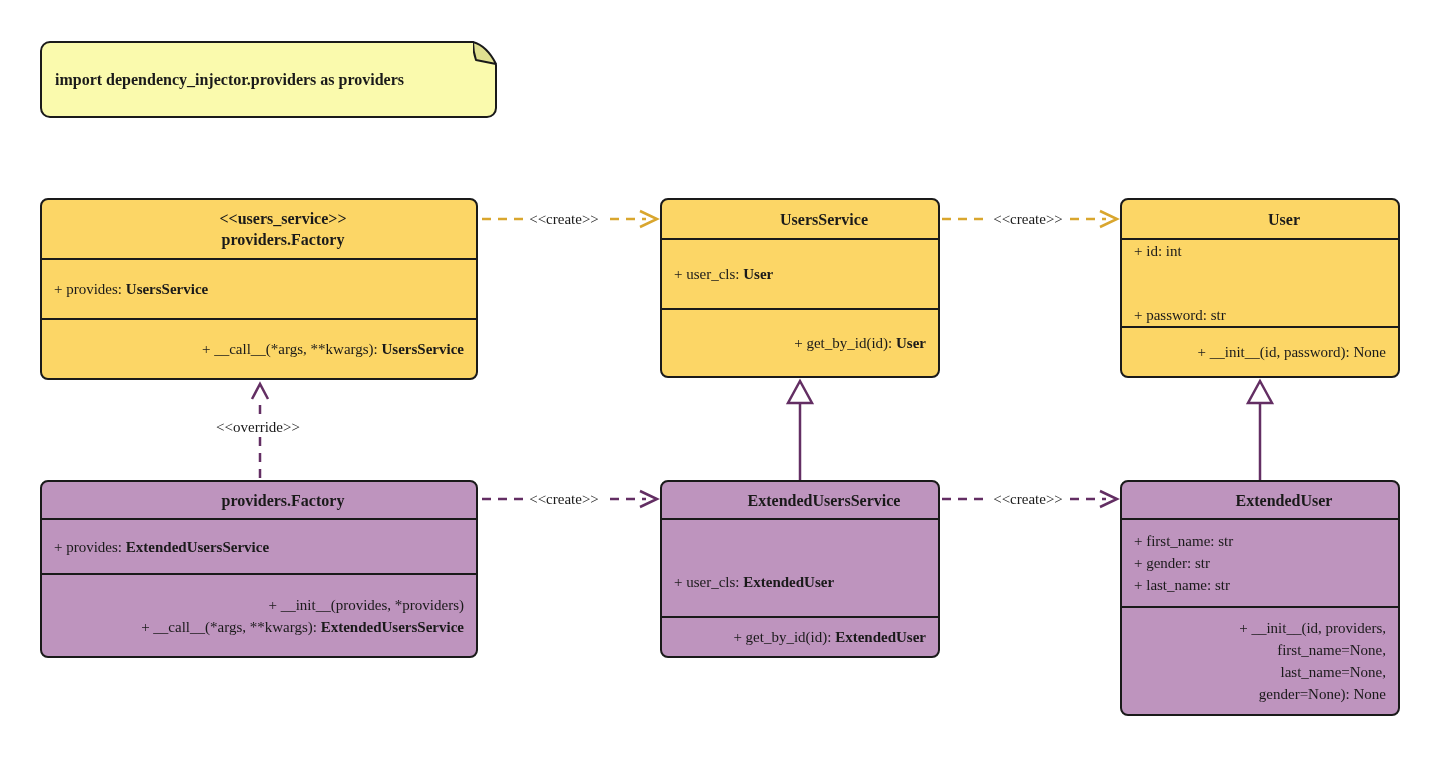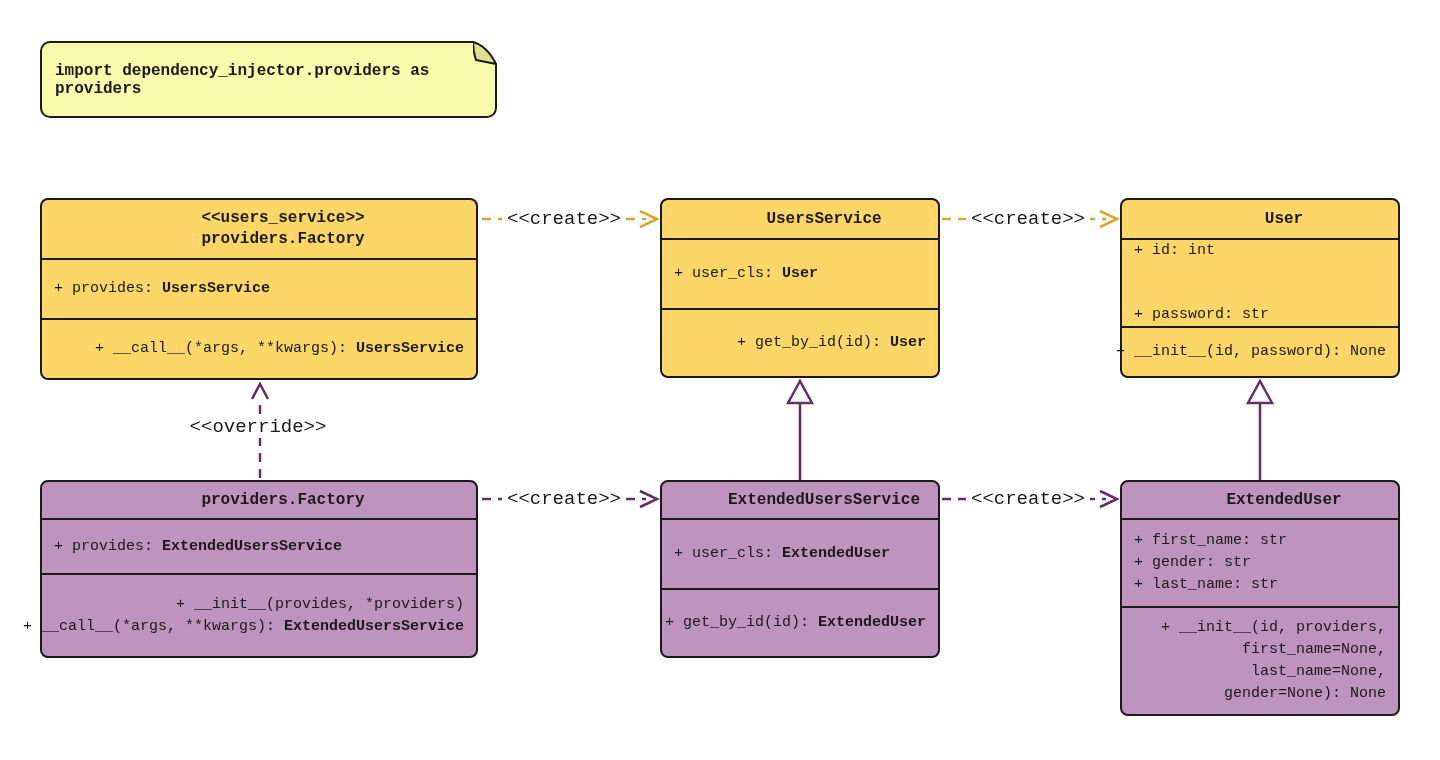--- a/index.html
+++ b/index.html
@@ -9,21 +9,21 @@
     --purple_line:#632E63;
     --box_border:#1A1A1A;
     --note_fill:#FAFAAD;
     --note_fold:#E0E090;
     --text_color:#1A1A1A;
     --canvas_bg:#FFFFFF;
   }
   html,body{margin:0;padding:0;background:var(--canvas_bg);}
   .canvas{
     position:relative;width:1440px;height:760px;background:var(--canvas_bg);
-    font-family:Liberation Mono, monospace;color:var(--text_color);overflow:hidden;
+    font-family:Liberation Serif, serif;color:var(--text_color);overflow:hidden;
   }
 
   
   .note{
     position:absolute;left:40px;top:41px;width:457px;height:77px;
     background:var(--note_fill);border:2px solid var(--box_border);
     border-radius:10px;border-top-right-radius:0;
     box-sizing:border-box;display:flex;align-items:center;
   }
   .note-text{font-weight:bold;font-size:16px;padding-left:13px;padding-right:30px;}
@@ -48,21 +48,21 @@
     padding:0 12px;flex:0 0 auto;
   }
   .cls-section.last{border-bottom:none;flex:1 1 auto;align-items:flex-end;}
   .member{font-size:15px;line-height:22px;white-space:nowrap;}
   .member b{font-weight:bold;}
 
   
   .edges{position:absolute;left:0;top:0;pointer-events:none;}
   .edge-label{
     position:absolute;transform:translate(-50%,-50%);
-    background:var(--canvas_bg);padding:0 5px;font-size:19px;white-space:nowrap;
+    background:var(--canvas_bg);padding:0 5px;font-size:15px;white-space:nowrap;
   }
 </style>
 </head>
 <body>
 
 <div class="canvas">
 
   <div class="note">
     <div class="note-text">import dependency_injector.providers as providers</div>
     <svg class="note-fold" width="24" height="24">
@@ -149,21 +149,21 @@
     <div class="cls-section last">
       <div class="member"><span>+ __init__(provides, *providers)</span><b></b></div>
       <div class="member"><span>+ __call__(*args, **kwargs): </span><b>ExtendedUsersService</b></div>
     </div>
   </div>
 
   <div class="uml-class purple" style="left:660px;top:480px;width:280px;height:178px;">
     <div class="cls-header" style="height:38px;">
       <div>ExtendedUsersService</div>
     </div>
-    <div class="cls-section" style="height:70px;">
+    <div class="cls-section" style="height:70px;margin-top:28px;">
       <div class="member"><span>+ user_cls: </span><b>ExtendedUser</b></div>
     </div>
     <div class="cls-section last">
       <div class="member"><span>+ get_by_id(id): </span><b>ExtendedUser</b></div>
     </div>
   </div>
 
   <div class="uml-class purple" style="left:1120px;top:480px;width:280px;height:236px;">
     <div class="cls-header" style="height:38px;">
       <div>ExtendedUser</div>

